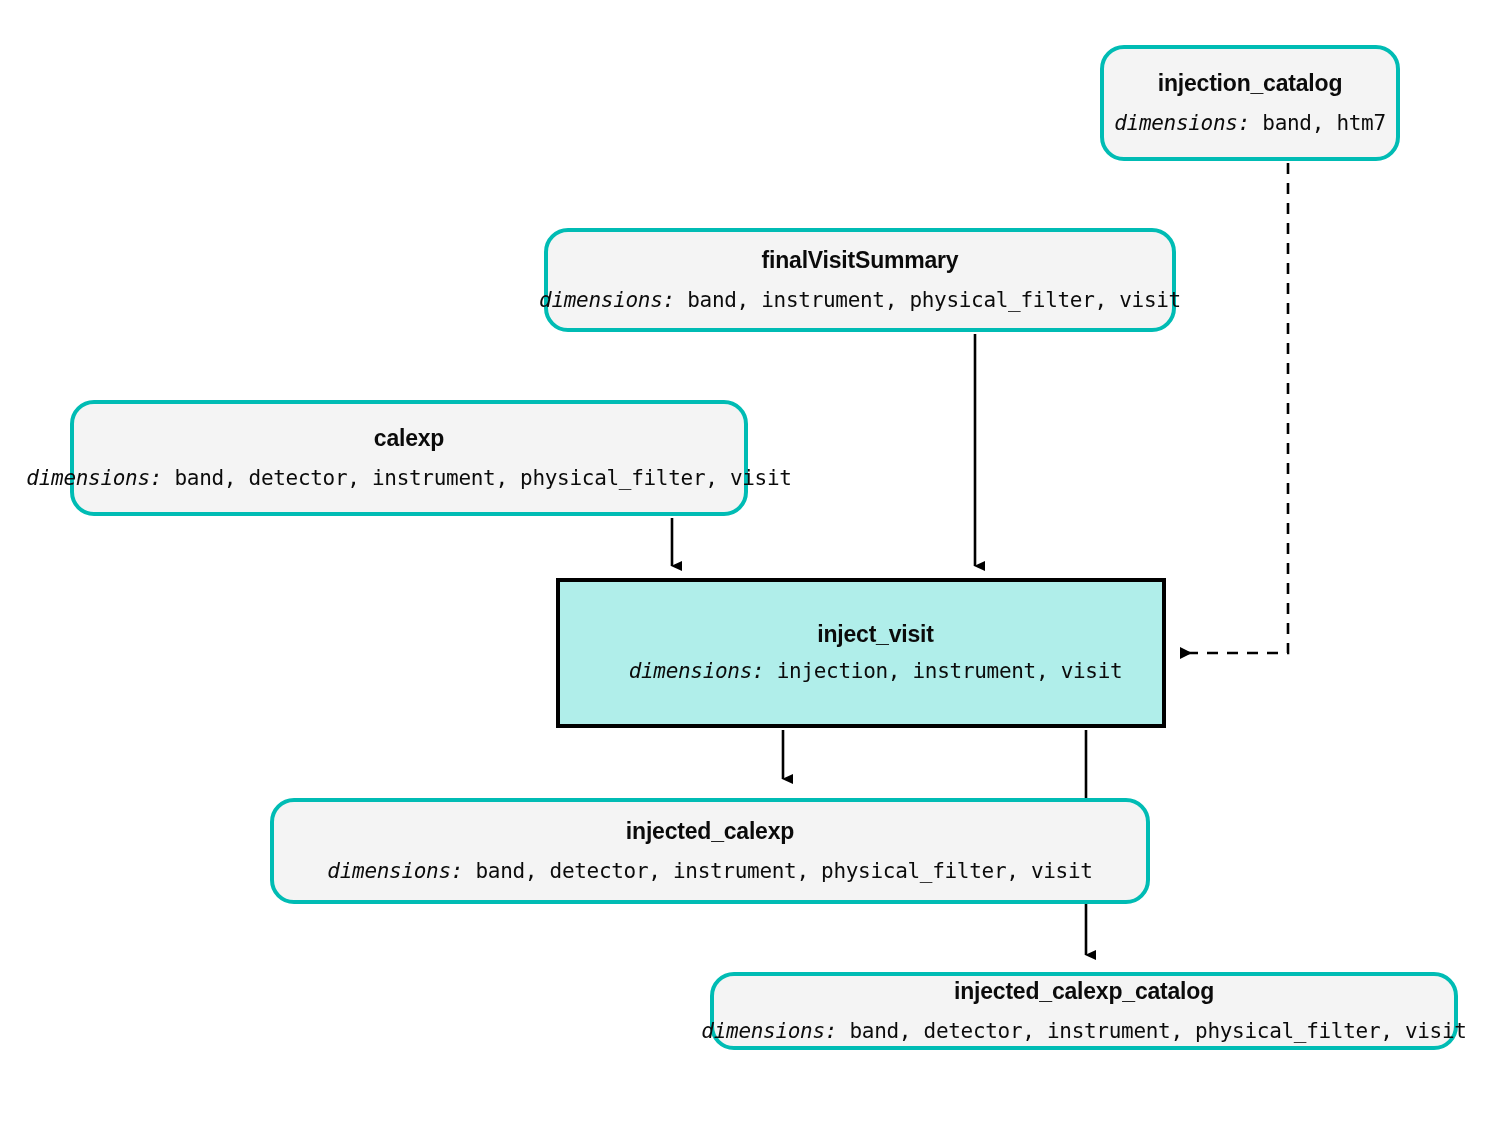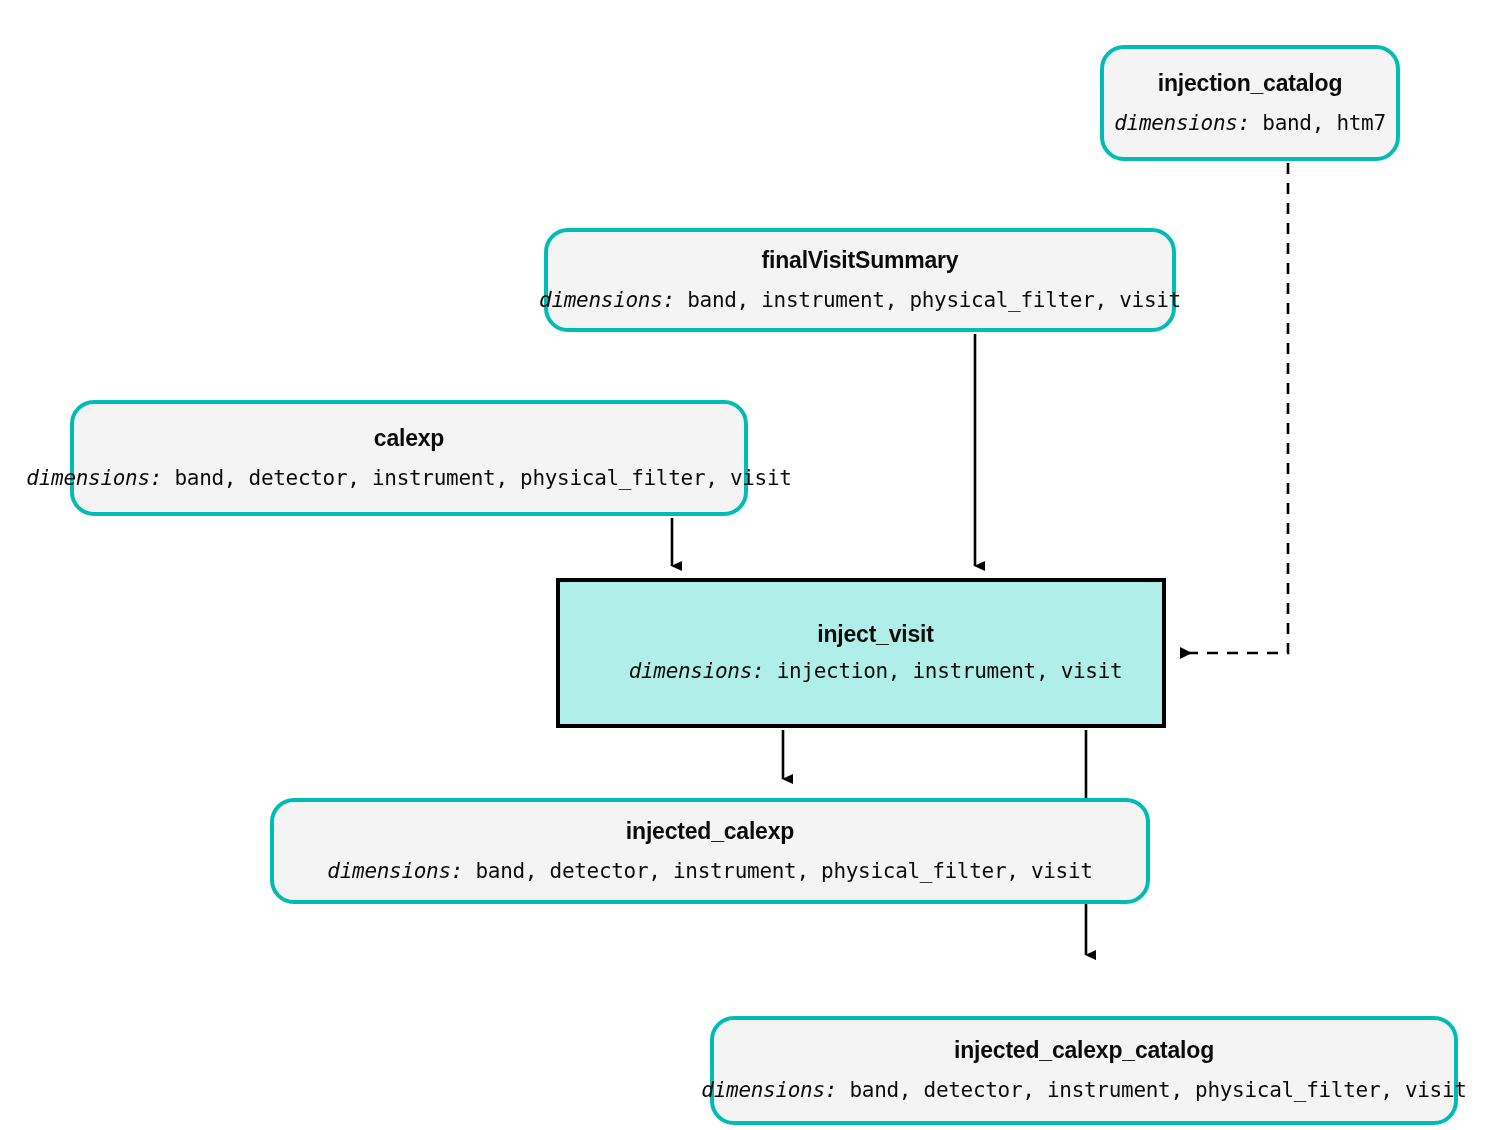--- a/index.html
+++ b/index.html
@@ -83,21 +83,21 @@
   .dims-label {
     font-style: italic;
   }
 
   
   #node-injection-catalog { left: 1100px; top: 45px;  width: 300px; height: 116px; }
   #node-finalvisitsummary { left: 544px;  top: 228px; width: 632px; height: 104px; }
   #node-calexp            { left: 40px;   top: 400px; width: 678px; height: 116px; margin-left: 30px; }
   #node-inject-visit      { left: 556px;  top: 578px; width: 610px; height: 150px; padding-left: 29px; }
   #node-injected-calexp   { left: 270px;  top: 798px; width: 880px; height: 106px; }
-  #node-injected-calexp-catalog { left: 710px; top: 972px; width: 748px; height: 109px; margin-top: 44px; }
+  #node-injected-calexp-catalog { left: 710px; top: 972px; width: 748px; height: 78px; }
 </style>
 </head>
 <body>
 
 <div id="canvas">
 
   <svg id="edges" width="1499" height="1130" viewBox="0 0 1499 1130" xmlns="http://www.w3.org/2000/svg">
     <defs>
       <marker id="arrowDown" markerWidth="14" markerHeight="14" refX="5" refY="10" orient="auto" markerUnits="userSpaceOnUse">
         <path d="M 0 0 L 10 0 L 5 11 Z" fill="#000000"></path>

